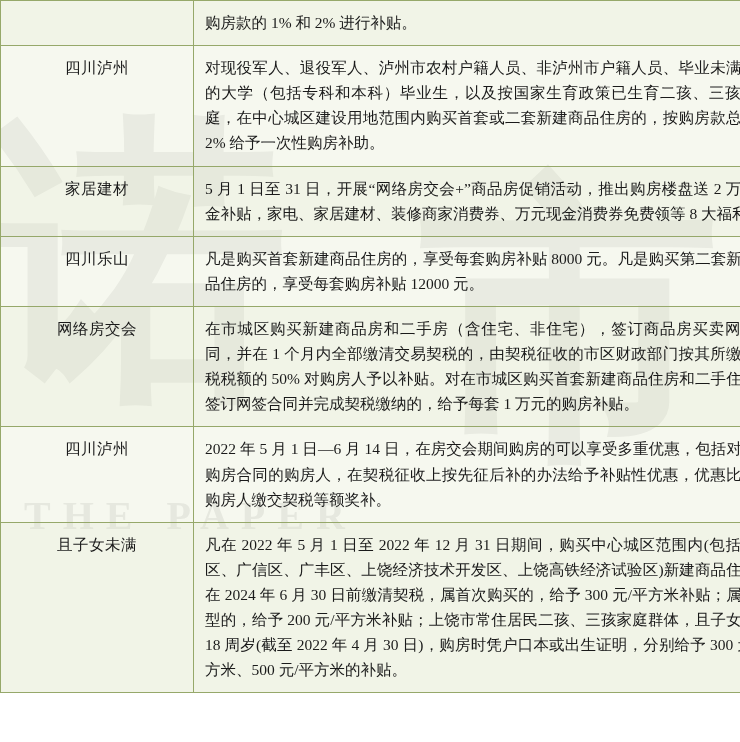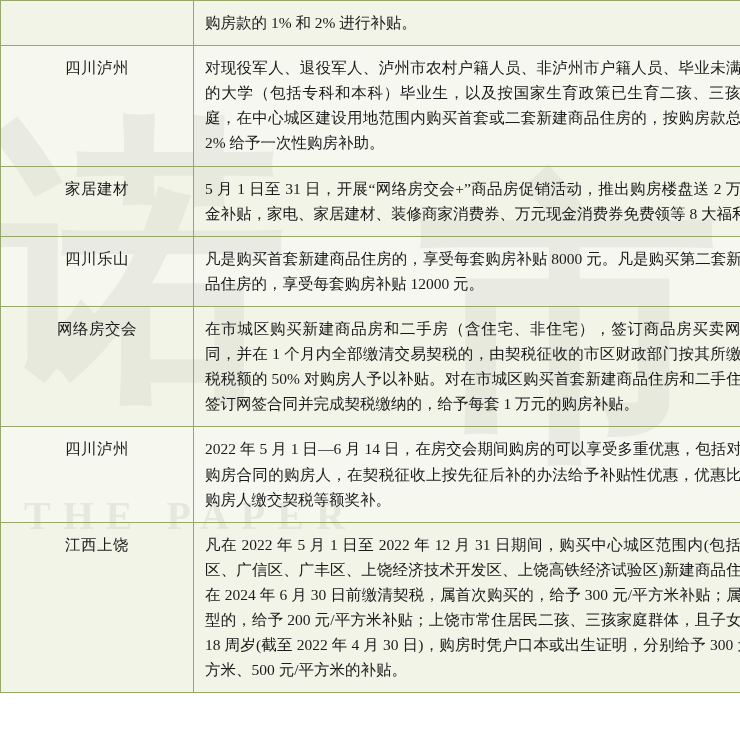--- a/index.html
+++ b/index.html
@@ -108,17 +108,17 @@
     </tr>
     <tr class="tint-a">
       <td class="region-cell">网络房交会</td>
       <td class="detail-cell">在市城区购买新建商品房和二手房（含住宅、非住宅），签订商品房买卖网签合同，并在 1 个月内全部缴清交易契税的，由契税征收的市区财政部门按其所缴纳契税税额的 50% 对购房人予以补贴。对在市城区购买首套新建商品住房和二手住房，签订网签合同并完成契税缴纳的，给予每套 1 万元的购房补贴。</td>
     </tr>
     <tr class="tint-b">
       <td class="region-cell">四川泸州</td>
       <td class="detail-cell">2022 年 5 月 1 日—6 月 14 日，在房交会期间购房的可以享受多重优惠，包括对签订购房合同的购房人，在契税征收上按先征后补的办法给予补贴性优惠，优惠比率为购房人缴交契税等额奖补。</td>
     </tr>
     <tr class="tint-a">
-      <td class="region-cell">江西上饶</td>
+      <td class="region-cell">且子女未满</td>
       <td class="detail-cell">凡在 2022 年 5 月 1 日至 2022 年 12 月 31 日期间，购买中心城区范围内(包括信州区、广信区、广丰区、上饶经济技术开发区、上饶高铁经济试验区)新建商品住房且在 2024 年 6 月 30 日前缴清契税，属首次购买的，给予 300 元/平方米补贴；属改善型的，给予 200 元/平方米补贴；上饶市常住居民二孩、三孩家庭群体，且子女未满 18 周岁(截至 2022 年 4 月 30 日)，购房时凭户口本或出生证明，分别给予 300 元/平方米、500 元/平方米的补贴。</td>
     </tr>
   </tbody>
 </table>
 
 </body></html>

